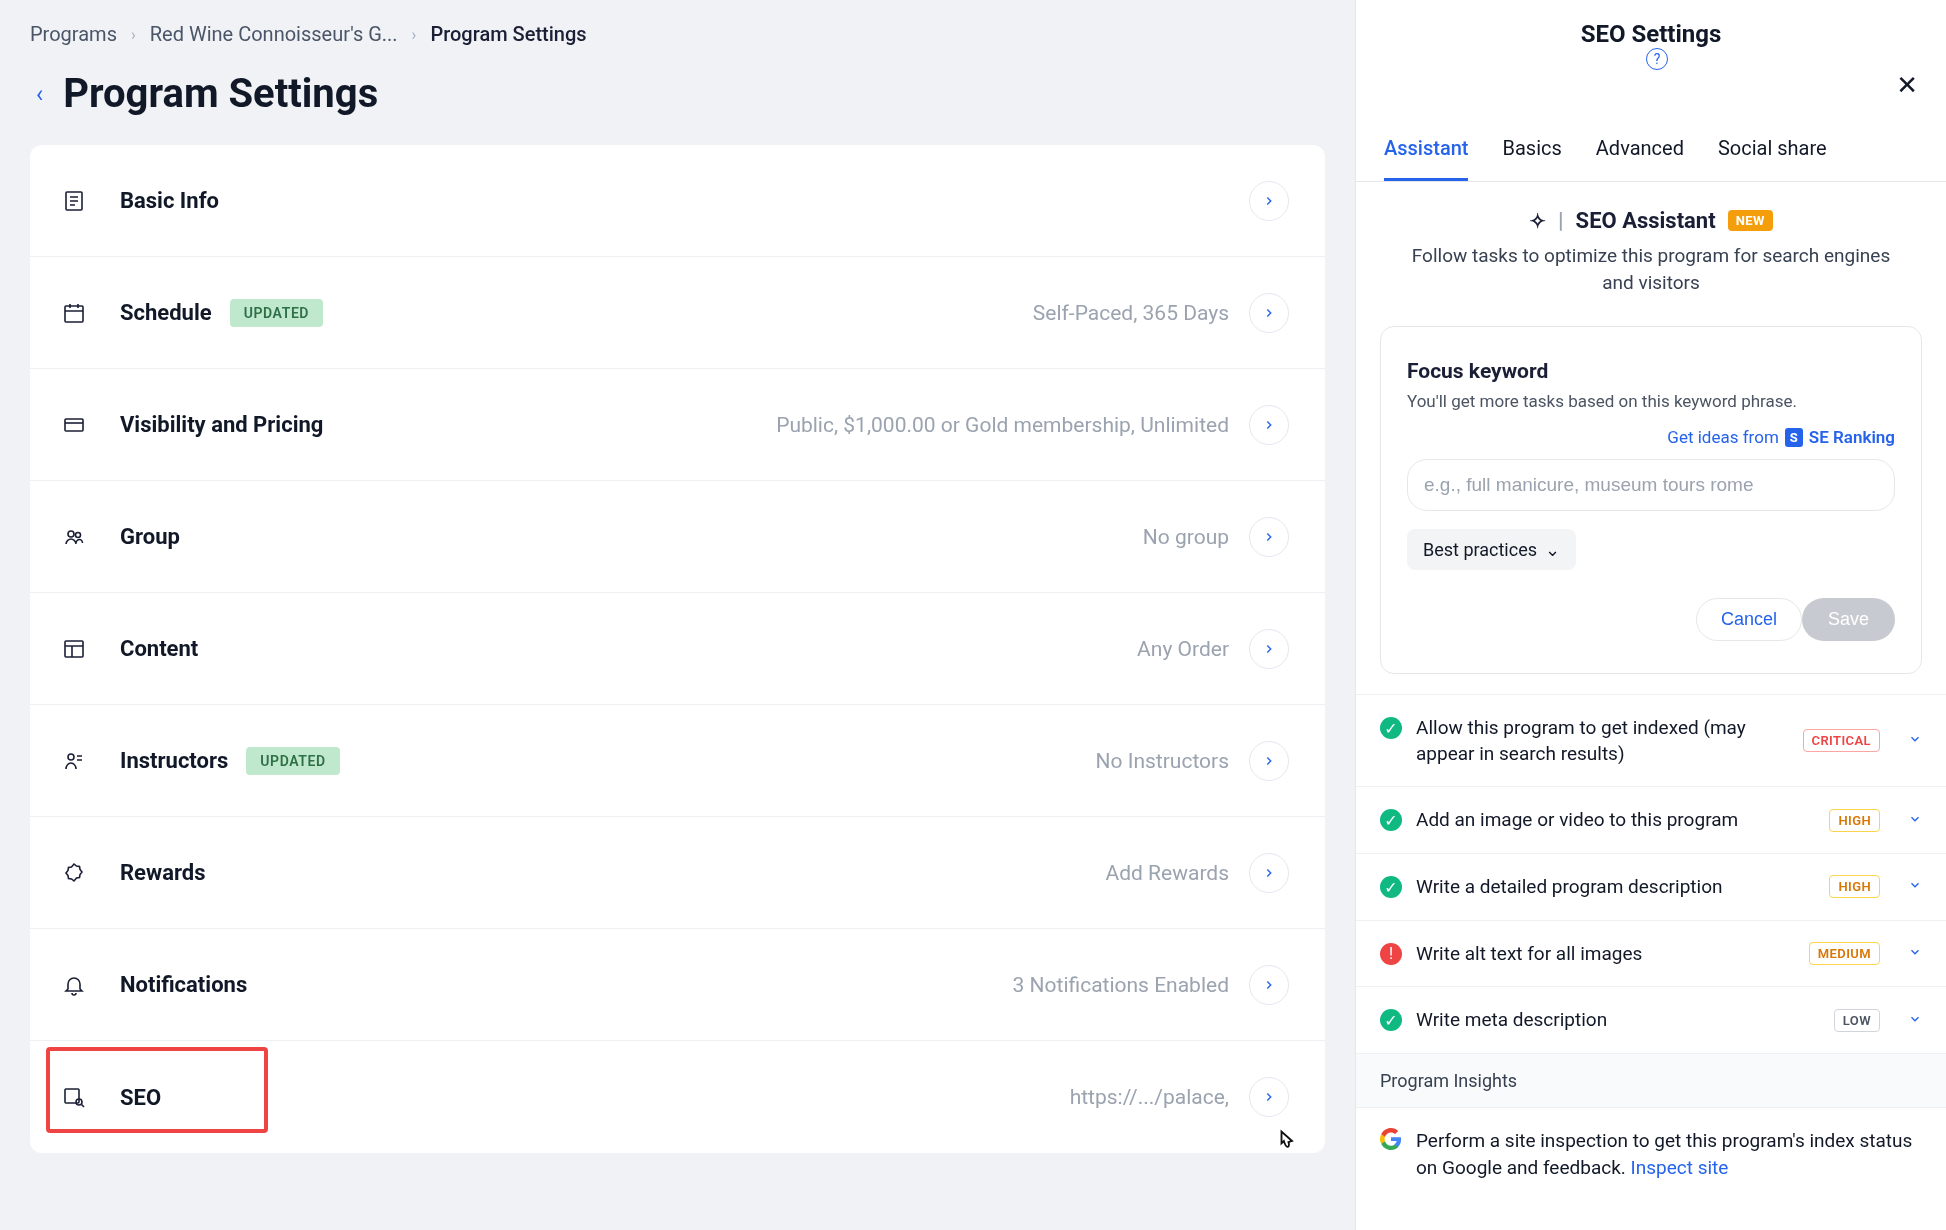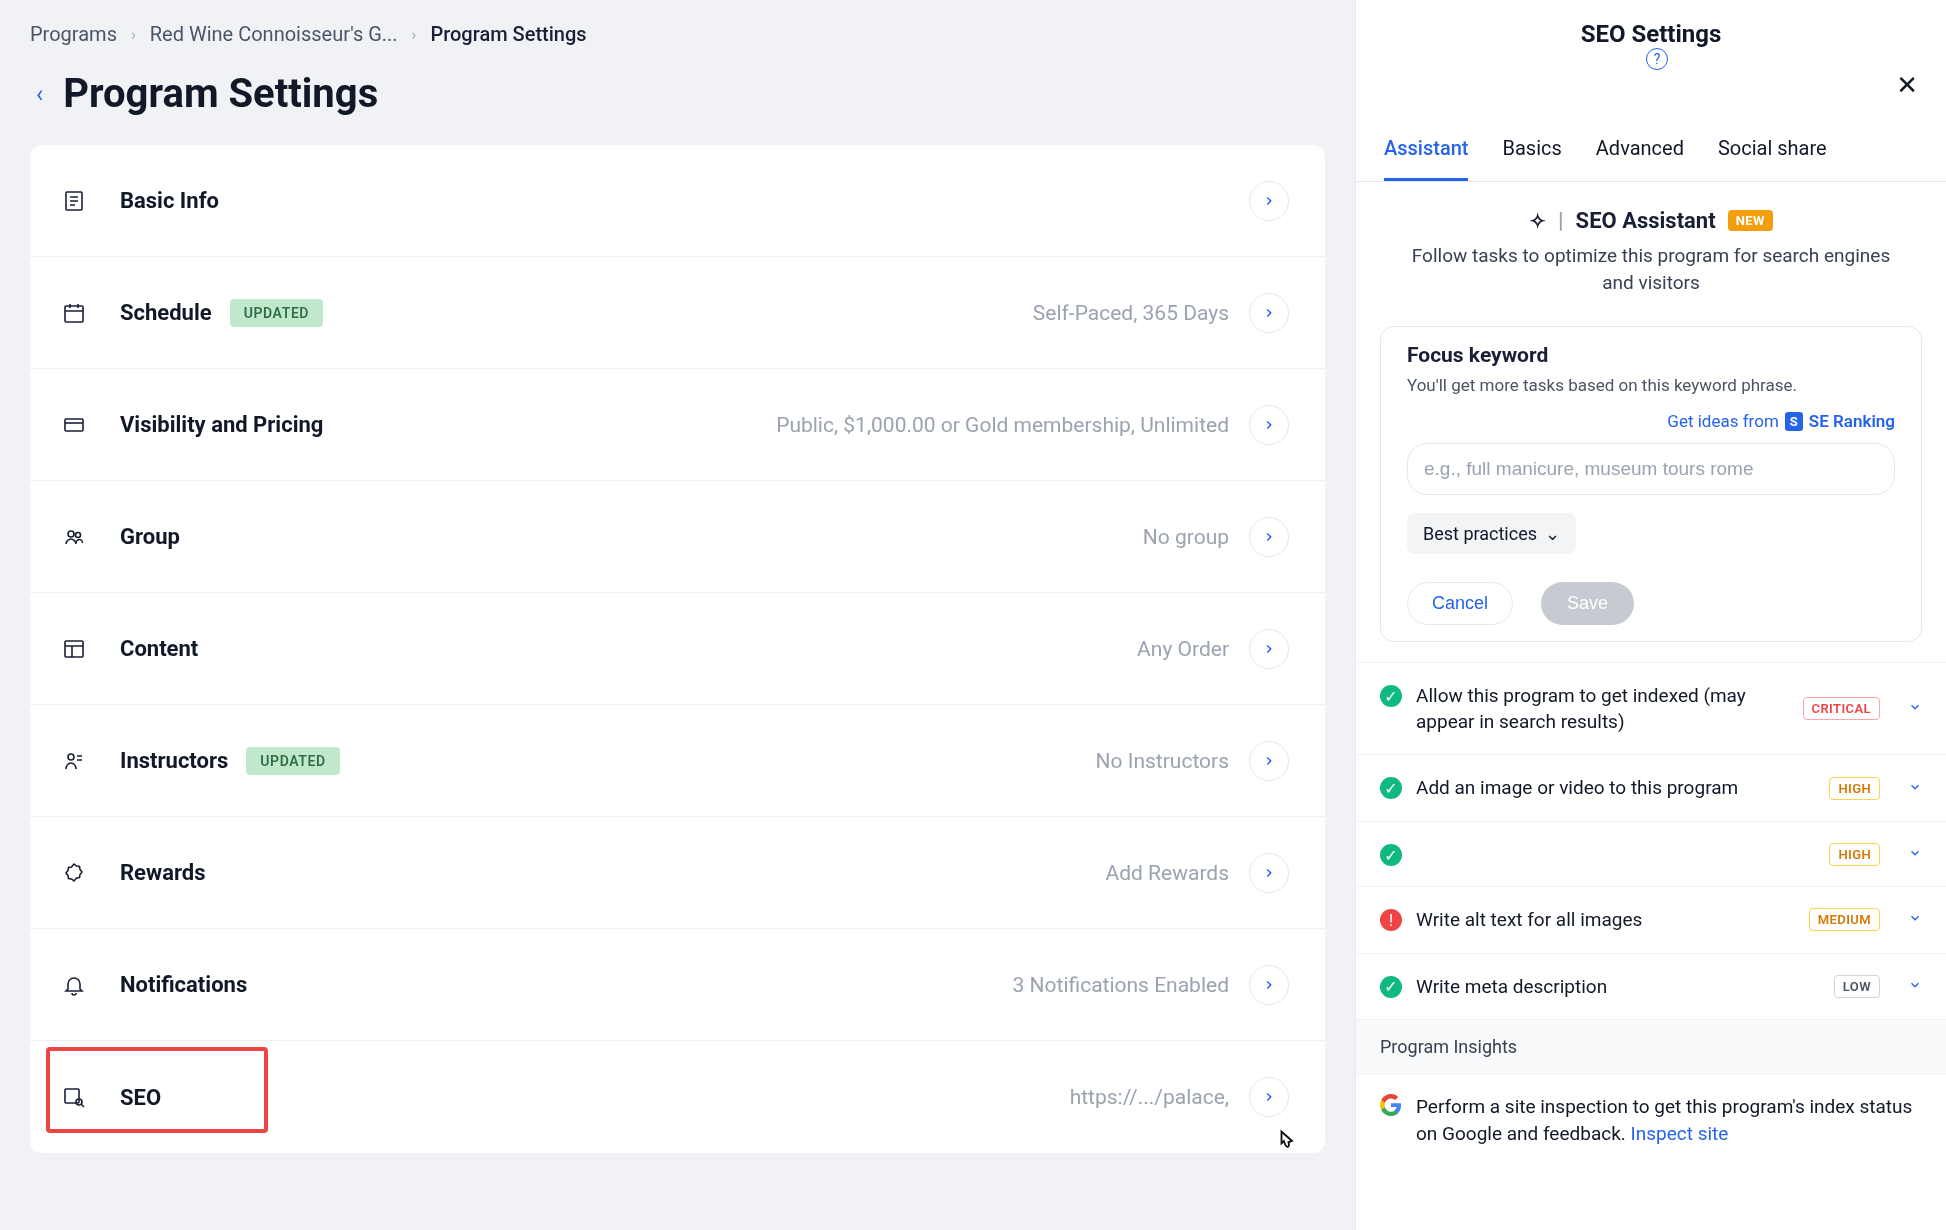--- a/index.html
+++ b/index.html
@@ -30,29 +30,29 @@
 .panel-title { font-size: 24px; font-weight: 700; color: #111827; }
 .help-q { width: 22px; height: 22px; border: 1.5px solid #2563eb; color: #2563eb; border-radius: 50%; display: inline-flex; align-items: center; justify-content: center; font-size: 14px; margin-left: 12px; cursor: pointer; }
 .close-x { margin-left: auto; font-size: 26px; color: #111827; cursor: pointer; font-weight: 300; }
 .tabs { display: flex; gap: 34px; padding: 26px 28px 0; border-bottom: 1px solid #e5e7eb; }
 .tab { font-size: 20px; color: #111827; padding-bottom: 18px; cursor: pointer; }
 .tab.active { color: #2563eb; border-bottom: 3px solid #2563eb; font-weight: 500; }
 .assistant-head { text-align: center; padding: 26px 40px 18px; }
 .assistant-head .t1 { font-size: 22px; font-weight: 700; display: inline-flex; align-items: center; gap: 12px; }
 .new-chip { background: #f59e0b; color: #fff; font-size: 13px; font-weight: 700; padding: 3px 8px; border-radius: 4px; letter-spacing: 0.4px; }
 .assistant-head .t2 { font-size: 19px; color: #374151; margin-top: 10px; line-height: 1.4; }
-.focus-card { margin: 12px 24px 20px; border: 1px solid #e5e7eb; border-radius: 14px; padding: 16px 26px; }
+.focus-card { margin: 12px 24px 20px; border: 1px solid #e5e7eb; border-radius: 14px; padding: 32px 26px; }
 .focus-card h3 { font-size: 21px; font-weight: 700; }
 .focus-card .hint { font-size: 17px; color: #4b5563; margin-top: 8px; }
 .se-link { display: flex; justify-content: flex-end; font-size: 17px; color: #2563eb; margin-top: 16px; gap: 6px; align-items: center; }
 .se-badge { background: #2563eb; color: #fff; font-size: 13px; padding: 2px 5px; border-radius: 3px; font-weight: 700; }
 .keyword-input { width: 100%; border: 1px solid #e5e7eb; border-radius: 20px; padding: 14px 16px; font-size: 19px; color: #111827; margin-top: 12px; }
 .keyword-input::placeholder { color: #9aa3af; }
 .best-chip { display: inline-flex; align-items: center; gap: 8px; background: #f3f4f6; border-radius: 8px; padding: 10px 16px; font-size: 18px; color: #111827; margin-top: 18px; cursor: pointer; }
-.actions { display: flex; justify-content: flex-start; gap: 28px; margin-top: 28px; }
+.actions { display: flex; justify-content: flex-end; gap: 0; margin-top: 28px; }
 .btn-cancel { color: #2563eb; background: #fff; border: 1px solid #e5e7eb; border-radius: 24px; padding: 10px 24px; font-size: 18px; cursor: pointer; }
 .btn-save { color: #fff; background: #c7cbd1; border: none; border-radius: 24px; padding: 10px 26px; font-size: 18px; cursor: not-allowed; }
 .tasks { border-top: 1px solid #eef0f3; }
 .task { display: flex; align-items: flex-start; padding: 20px 24px; border-bottom: 1px solid #eef0f3; gap: 14px; }
 .task-status { width: 22px; height: 22px; border-radius: 50%; display: flex; align-items: center; justify-content: center; flex-shrink: 0; margin-top: 2px; }
 .task-status.ok { background: #10b981; color: #fff; }
 .task-status.err { background: #ef4444; color: #fff; }
 .task-text { flex: 1; font-size: 19px; color: #111827; line-height: 1.35; }
 .prio { font-size: 13px; font-weight: 600; border: 1px solid; border-radius: 4px; padding: 3px 8px; letter-spacing: 0.4px; margin-left: auto; align-self: center; }
 .prio.critical { color: #ef4444; border-color: #fca5a5; }
@@ -297,20 +297,21 @@
     <div class="task">
       <span class="task-status ok">✓</span>
       <span class="task-text">Add an image or video to this program</span>
       <span class="prio high">HIGH</span>
       <span class="task-chev"><svg viewBox="0 0 24 24">
             <path d="M6 9l6 6 6-6"></path>
           </svg></span>
     </div>
     <div class="task">
       <span class="task-status ok">✓</span>
+      <span class="task-text">Write a detailed program description</span>
       <span class="prio high">HIGH</span>
       <span class="task-chev"><svg viewBox="0 0 24 24">
             <path d="M6 9l6 6 6-6"></path>
           </svg></span>
     </div>
     <div class="task">
       <span class="task-status err">!</span>
       <span class="task-text">Write alt text for all images</span>
       <span class="prio medium">MEDIUM</span>
       <span class="task-chev"><svg viewBox="0 0 24 24">

